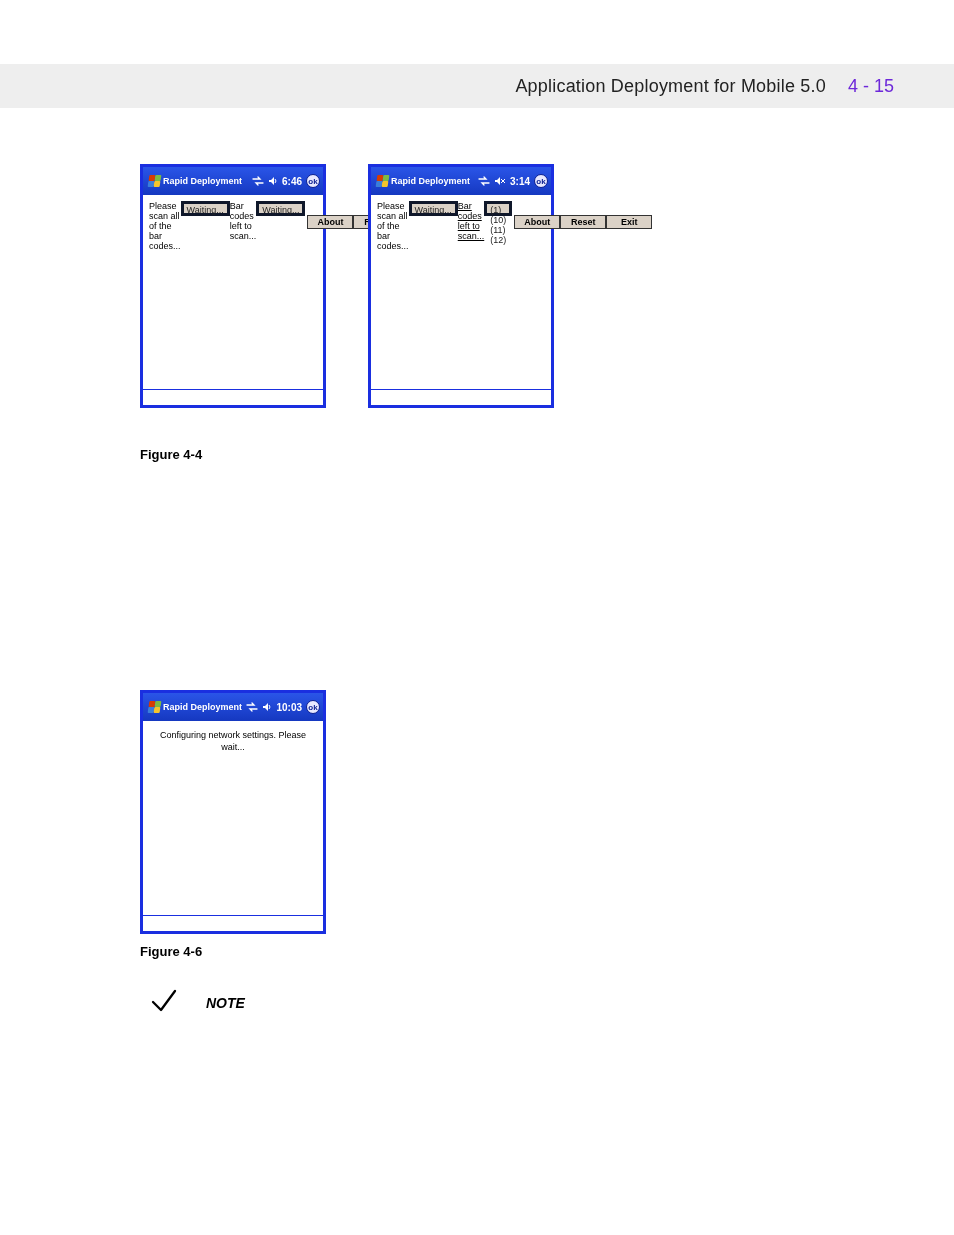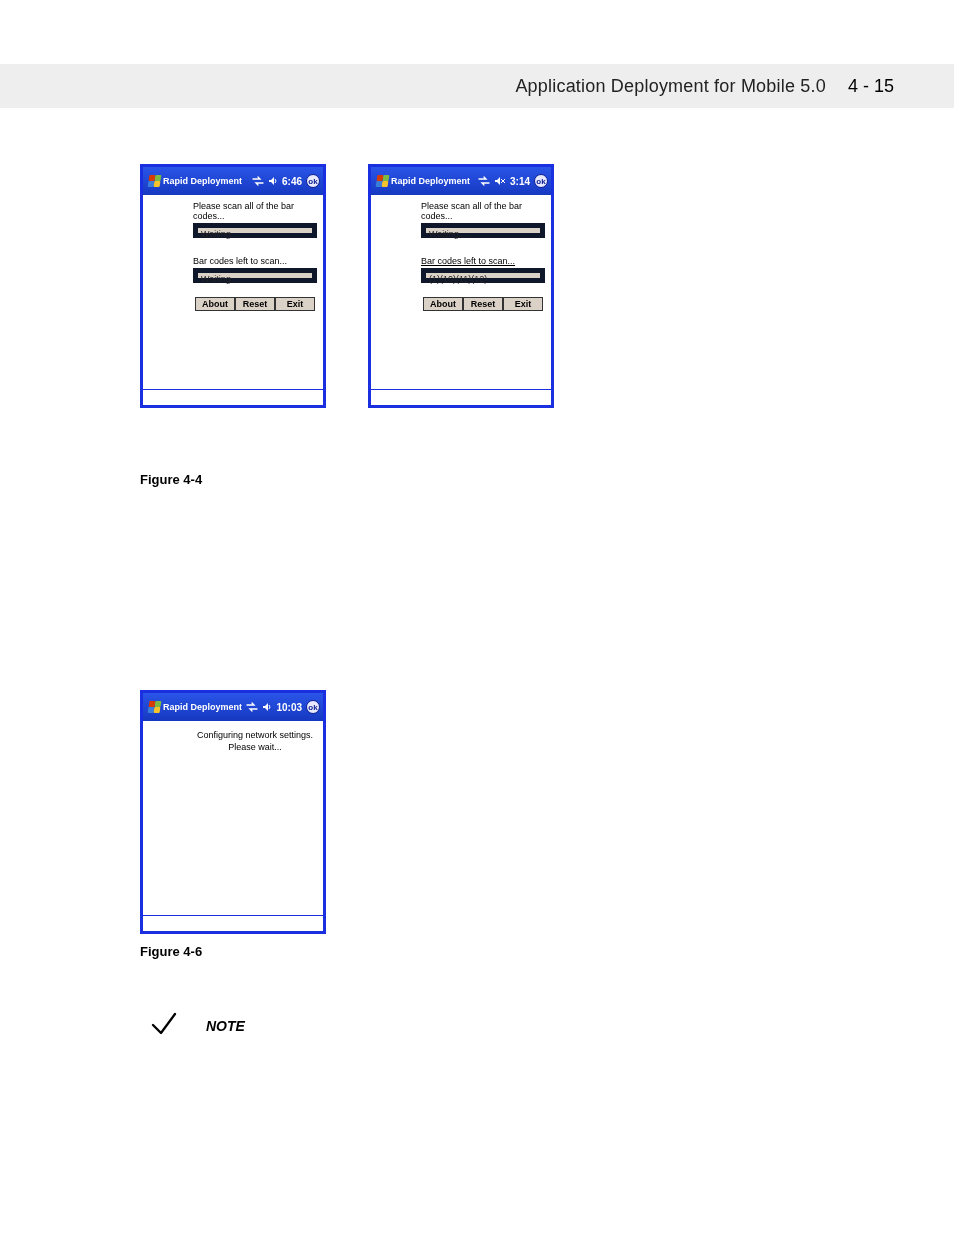--- a/index.html
+++ b/index.html
@@ -23,21 +23,21 @@
     justify-content: flex-end;
     padding-right: 60px;
   }
   .hdr-title {
     font-size: 18px;
     letter-spacing: 0.2px;
     color: #222;
   }
   .hdr-pageno {
     font-size: 18px;
-    color: #000000;
+    color: #6d28d9;
     margin-left: 22px;
   }
 
   
   .device {
     position: absolute;
     width: 186px;
     height: 244px;
     border: 3px solid #1a2fe0;
     background: #fff;
@@ -70,25 +70,25 @@
   .ok-btn {
     width:14px; height:14px; border-radius:50%;
     background:#e8e8ff; border:1px solid #0a1e90;
     color:#0a1e90; font-size:8px; font-weight:bold;
     display:flex; align-items:center; justify-content:center;
   }
 
   .client {
     flex:1 1 auto; background:#fff; padding:6px 6px 0 6px;
     font-size:9px; font-family: Tahoma, Arial, sans-serif;
-    display:flex; flex-direction:column;margin-left:44px;
+    display:flex; flex-direction:row;
   }
   .lbl { font-size:9px; margin-bottom:2px; }
   .field {
-    border:5px solid #0f172a; background:#dbd2c7;
+    border:3px solid #0f172a; background:#dbd2c7;
     height:15px; padding:1px 3px; font-size:9px; color:#222;
   }
   .underline { text-decoration: underline; }
   .btnrow { display:flex; justify-content:space-between; margin-top:14px; padding:0 2px; }
   .wmbtn {
     width:46px; height:14px; border:1px solid #333;
     background:#dbd2c7; font-size:9px; font-weight:bold;
     display:flex; align-items:center; justify-content:center;
   }
   .bottom-bar {
@@ -101,25 +101,25 @@
   }
   .note-row {
     position:absolute;
     display:flex; align-items:center; gap:28px;
   }
   .note-label { font-size:14px; font-weight:bold; font-style:italic; }
 
   
   #dev1 { left:140px; top:164px; }
   #dev2 { left:368px; top:164px; }
-  #cap44 { left:140px; top:472px; }
+  #cap44 { left:140px; top:447px; }
 
   #dev3 { left:140px; top:690px; }
   #cap45 { left:140px; top:944px; }
-  #noterow { left:150px; top:1011px; }
+  #noterow { left:150px; top:988px; }
 
   .center-msg {
     text-align:center; font-size:9px; line-height:12px;
     margin-top:2px;
   }
 </style>
 </head>
 <body>
 
 <div class="header-band">

